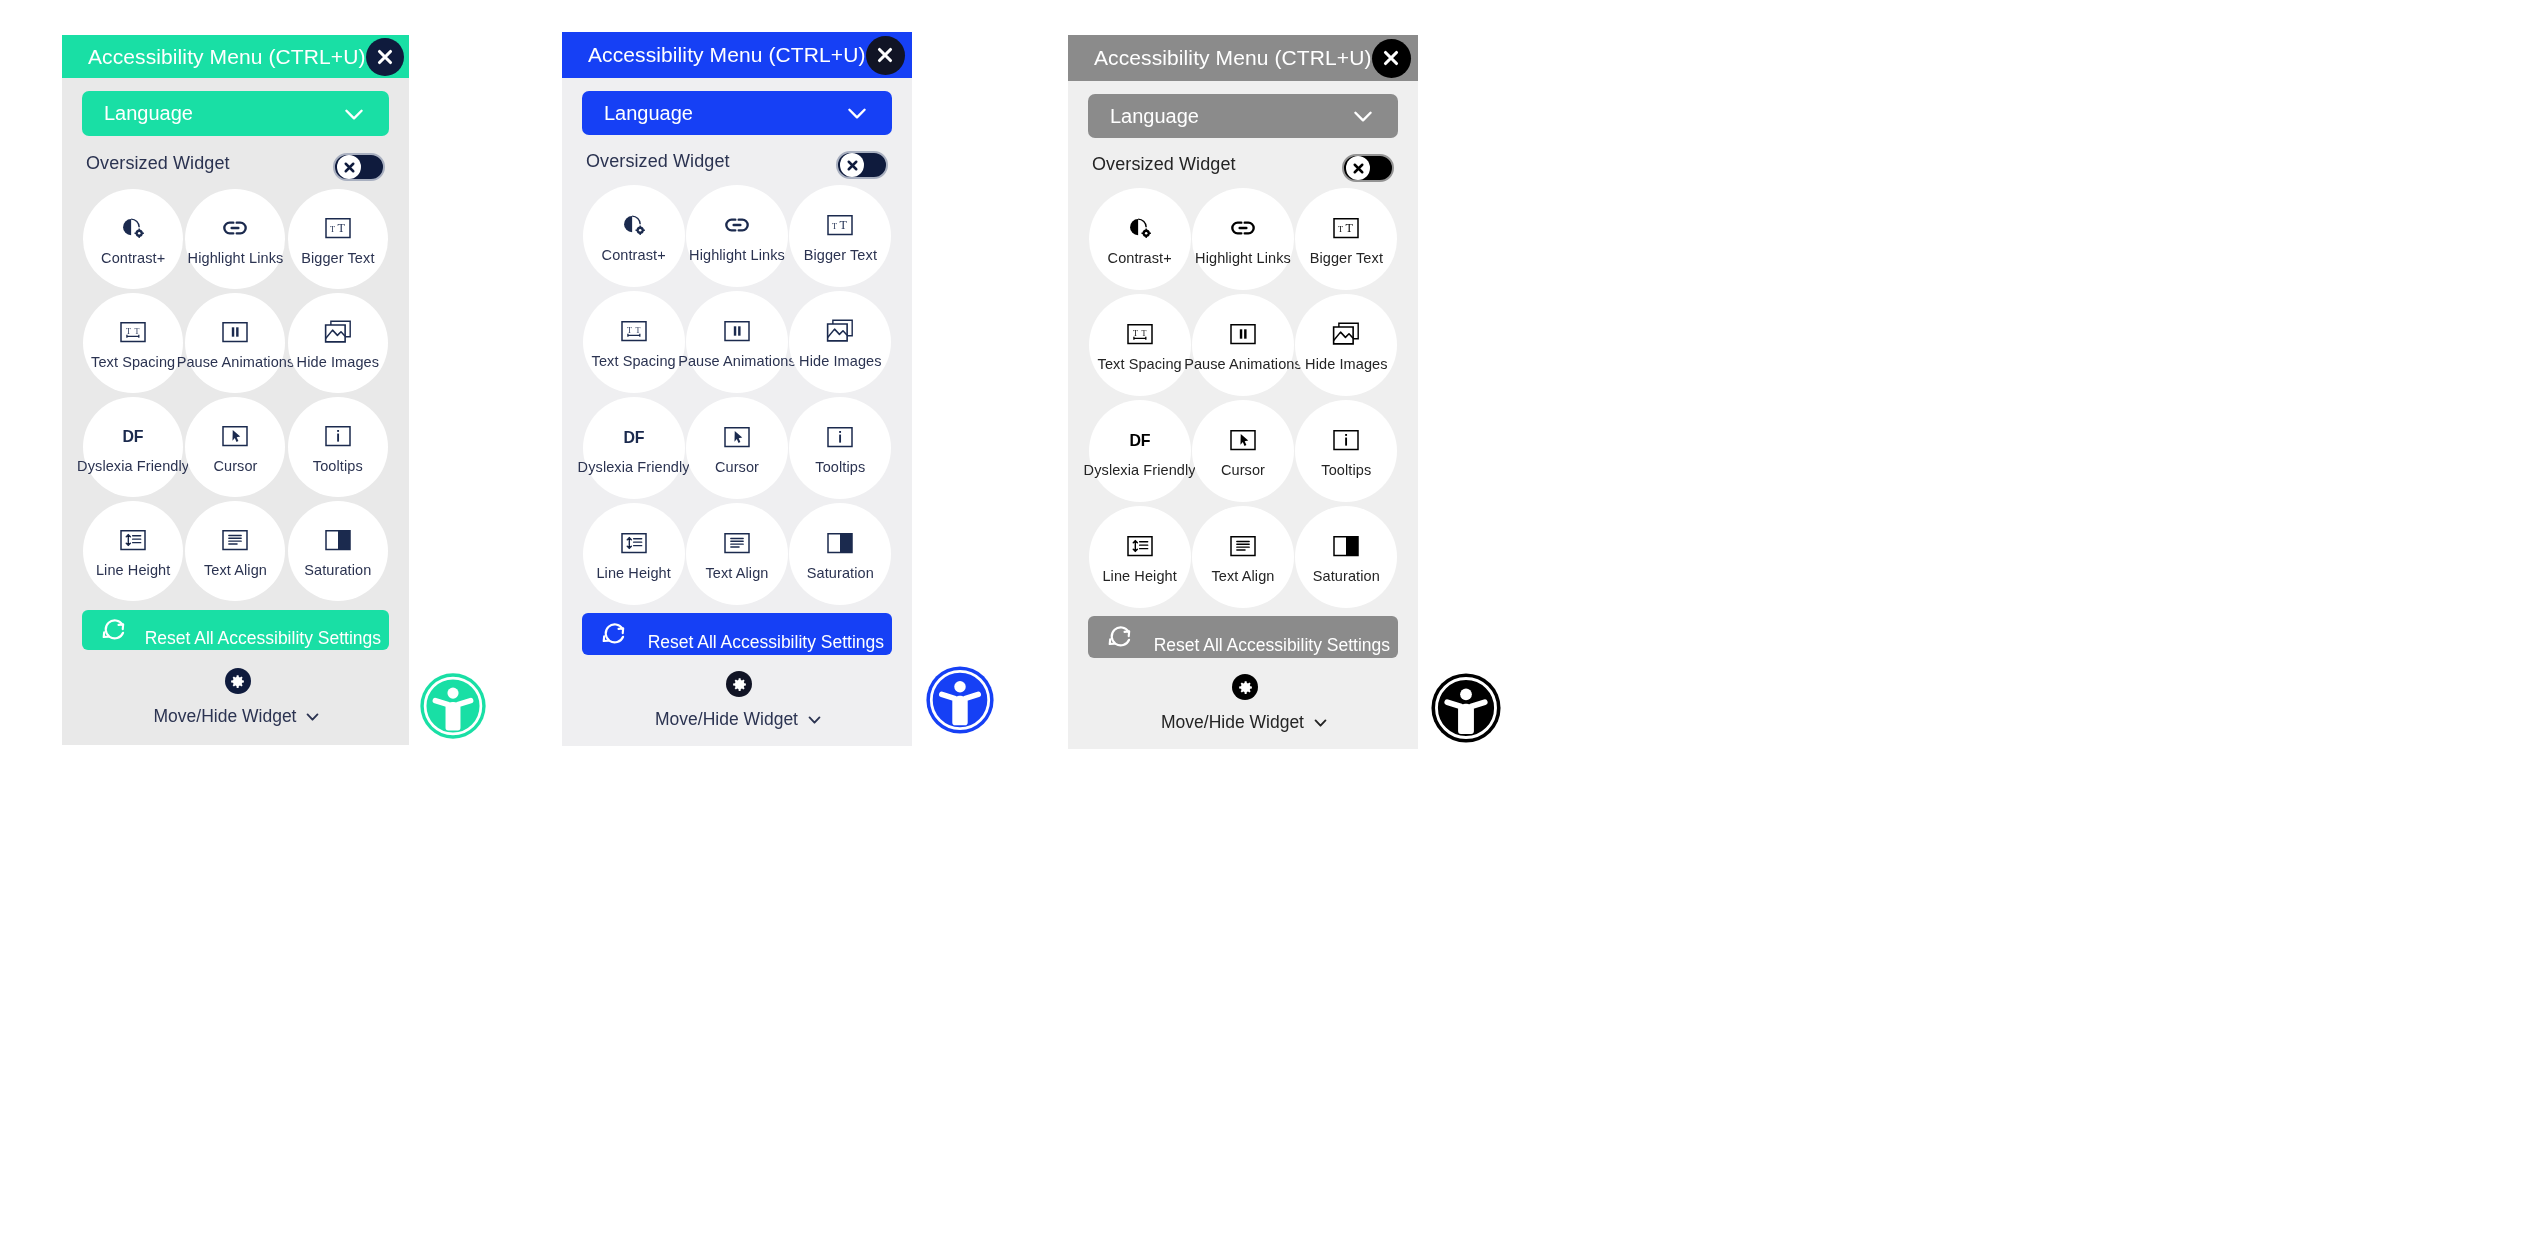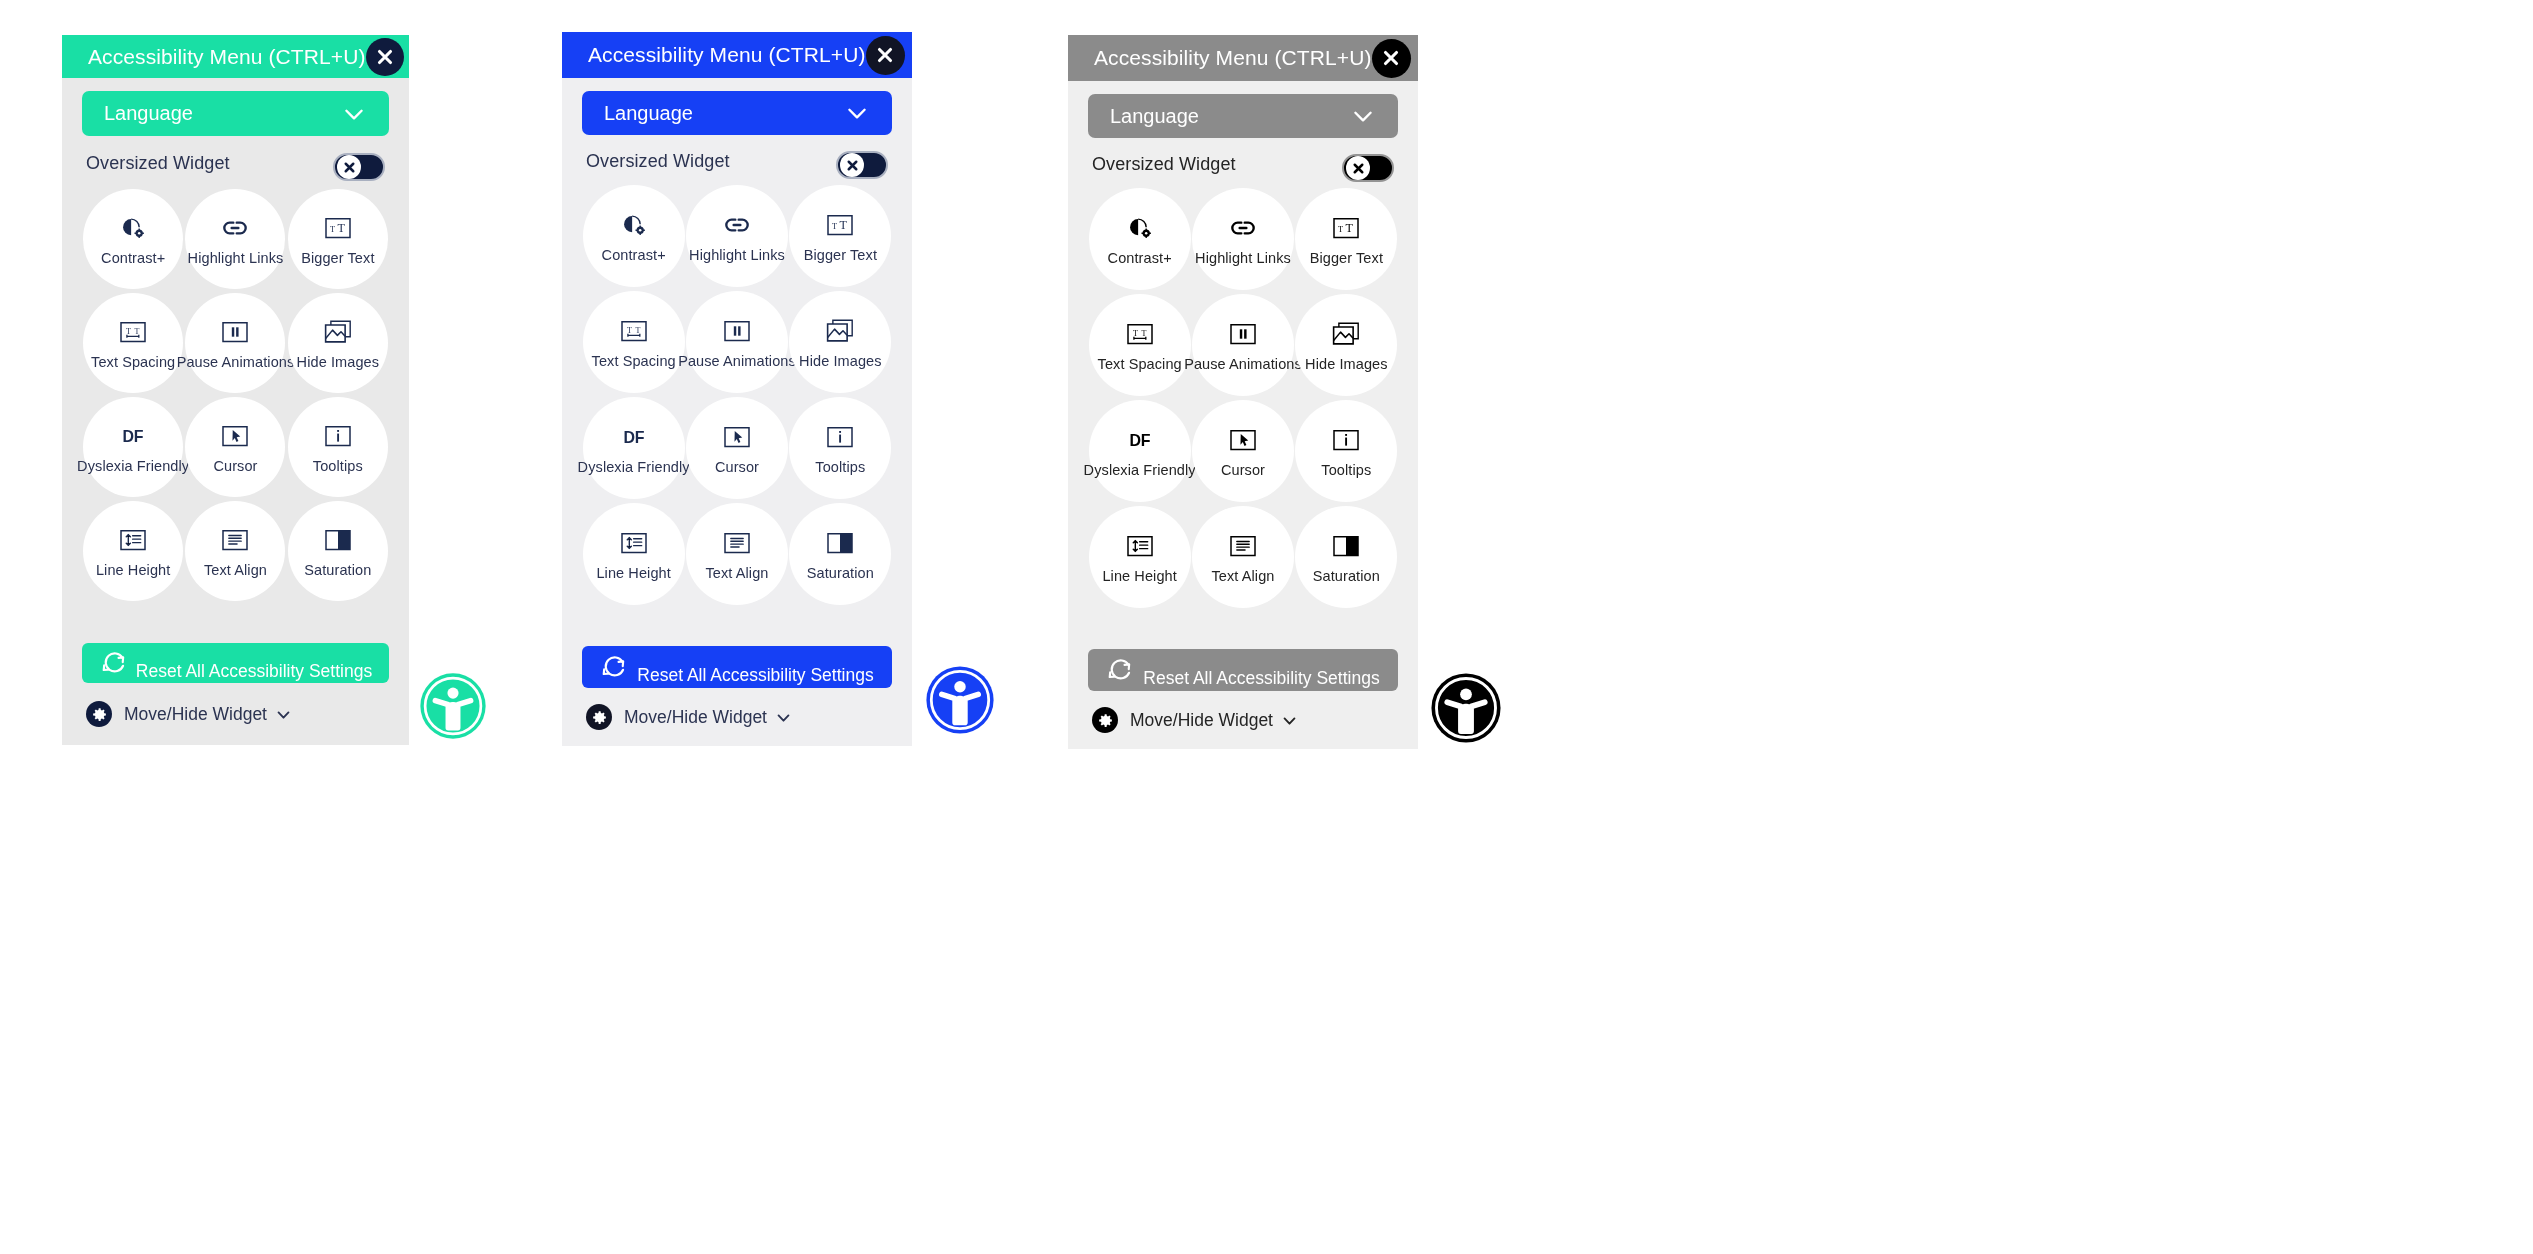--- a/index.html
+++ b/index.html
@@ -71,26 +71,26 @@
 
   
   .footer{margin-top:auto;padding-bottom:4px;}
   .reset-btn{
     height:46px;border-radius:6px;width:100%;
     display:flex;align-items:center;cursor:pointer;box-sizing:border-box;
     padding-left:18px;position:relative;
   }
   .reset-btn .ricon{width:27px;height:27px;flex:none;}
   .reset-btn .rtext{
-    color:#fff;font-size:21px;flex:1;text-align:center;
+    color:#fff;font-size:21px;flex:1;text-align:right;
     padding-right:8px;white-space:nowrap;margin-top:16px;
   }
   .movehide{
     display:flex;align-items:center;gap:12px;
-    margin-top:26px;margin-bottom:18px;cursor:pointer;padding-left:4px;
+    margin-top:26px;margin-bottom:18px;cursor:pointer;padding-left:4px;flex-direction:column;
   }
   .gear-badge{
     width:30px;height:30px;border-radius:50%;flex:none;
     display:flex;align-items:center;justify-content:center;
   }
   .gear-badge svg{width:17px;height:17px;}
   .mh-text{font-size:21px;display:flex;align-items:center;gap:8px;}
   .mh-chev{width:17px;height:17px;}
 
   

